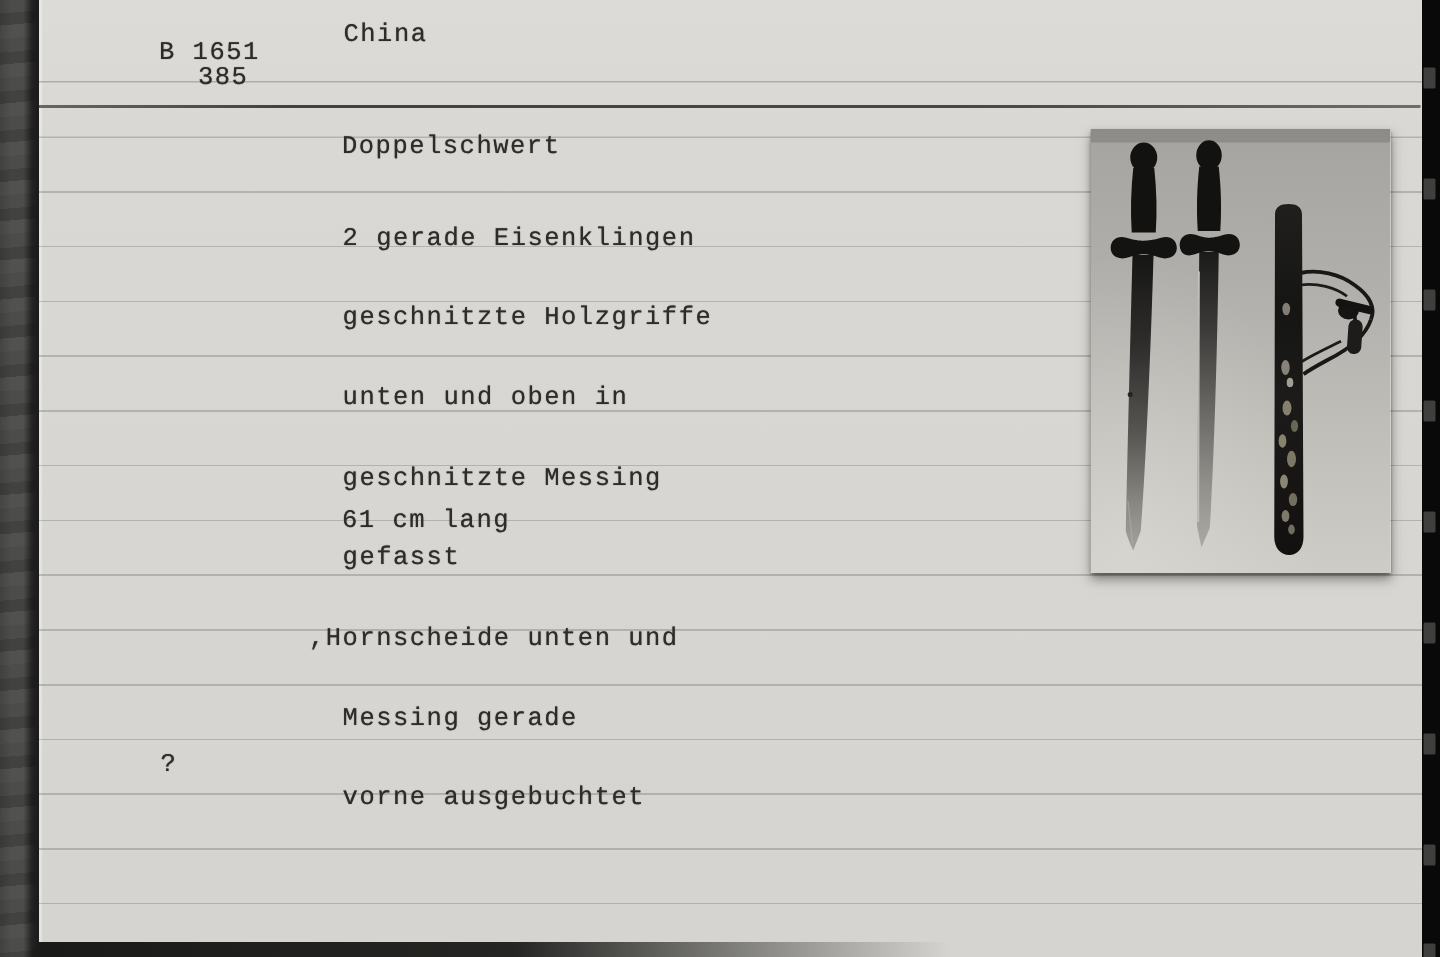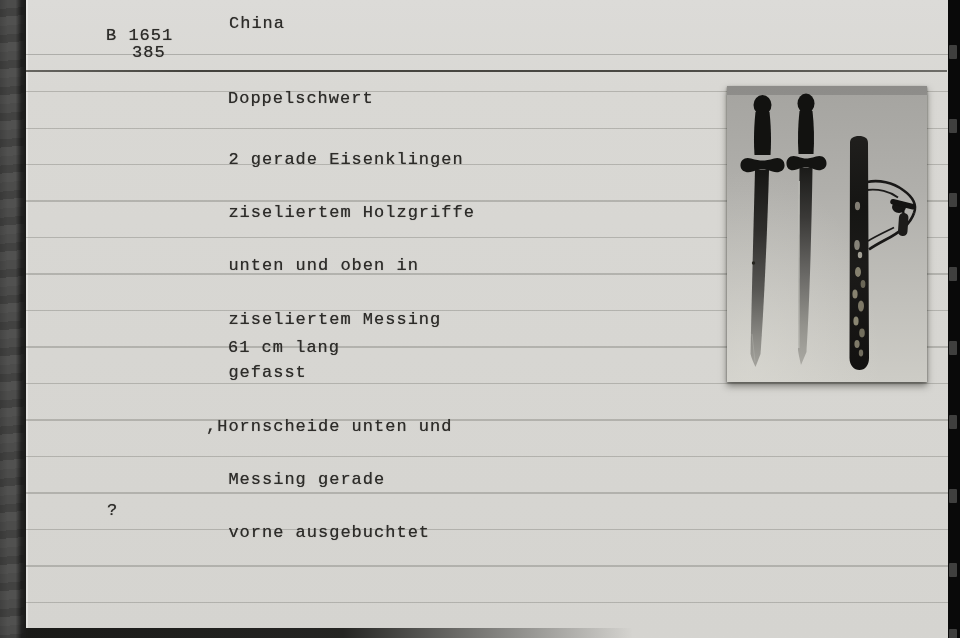--- a/index.html
+++ b/index.html
@@ -56,23 +56,23 @@
   <div class="ruled"></div>
 
   <div class="tw" style="left:106px;top:26px;">B 1651</div>
   <div class="tw" style="left:132px;top:43px;font-family:Liberation Mono, monospace;">385</div>
   <div class="tw" style="left:229px;top:14px;">China</div>
 
   <div class="tw" style="left:228px;top:89px;">Doppelschwert</div>
 
   <div class="tw desc" style="left:206px;top:115px;">
     <div>  2 gerade Eisenklingen</div>
-    <div>  ziseliertem Holzgriffe</div>
+    <div>  geschnitzte Holzgriffe</div>
     <div>  unten und oben in</div>
-    <div>  ziseliertem Messing</div>
+    <div>  geschnitzte Messing</div>
     <div>  gefasst</div>
     <div>,Hornscheide unten und</div>
     <div>  Messing gerade</div>
     <div>  vorne ausgebuchtet</div>
     
   </div>
 
   <div class="tw" style="left:228px;top:338px;">61 cm lang</div>
 
   <div class="tw" style="left:107px;top:501px;">?</div>

